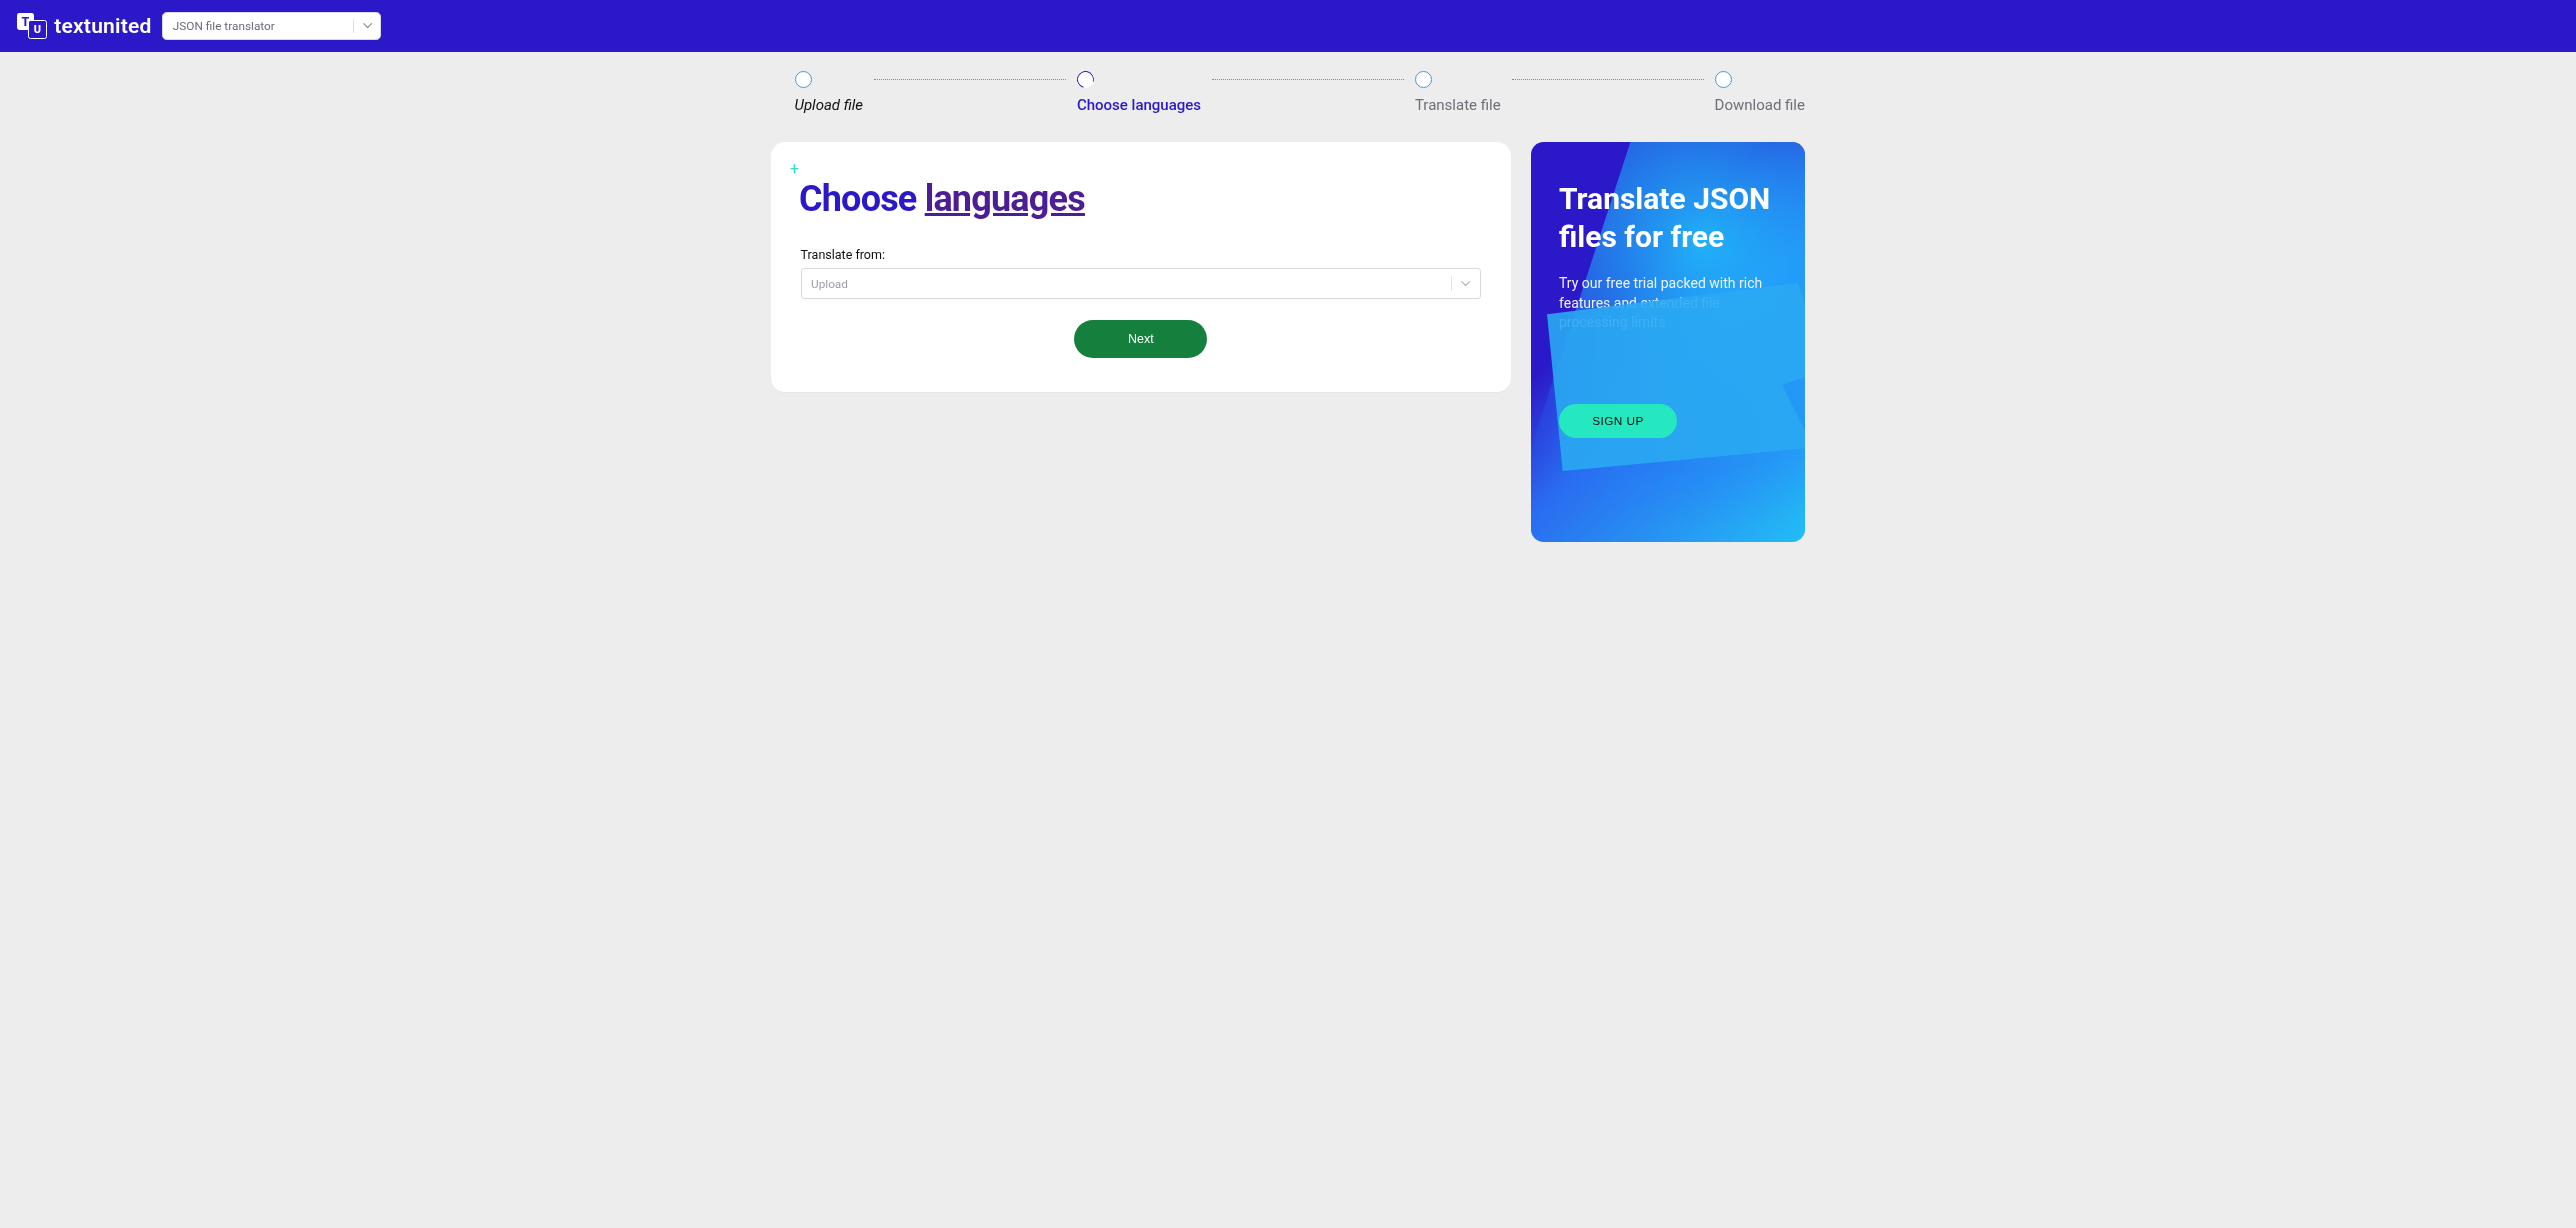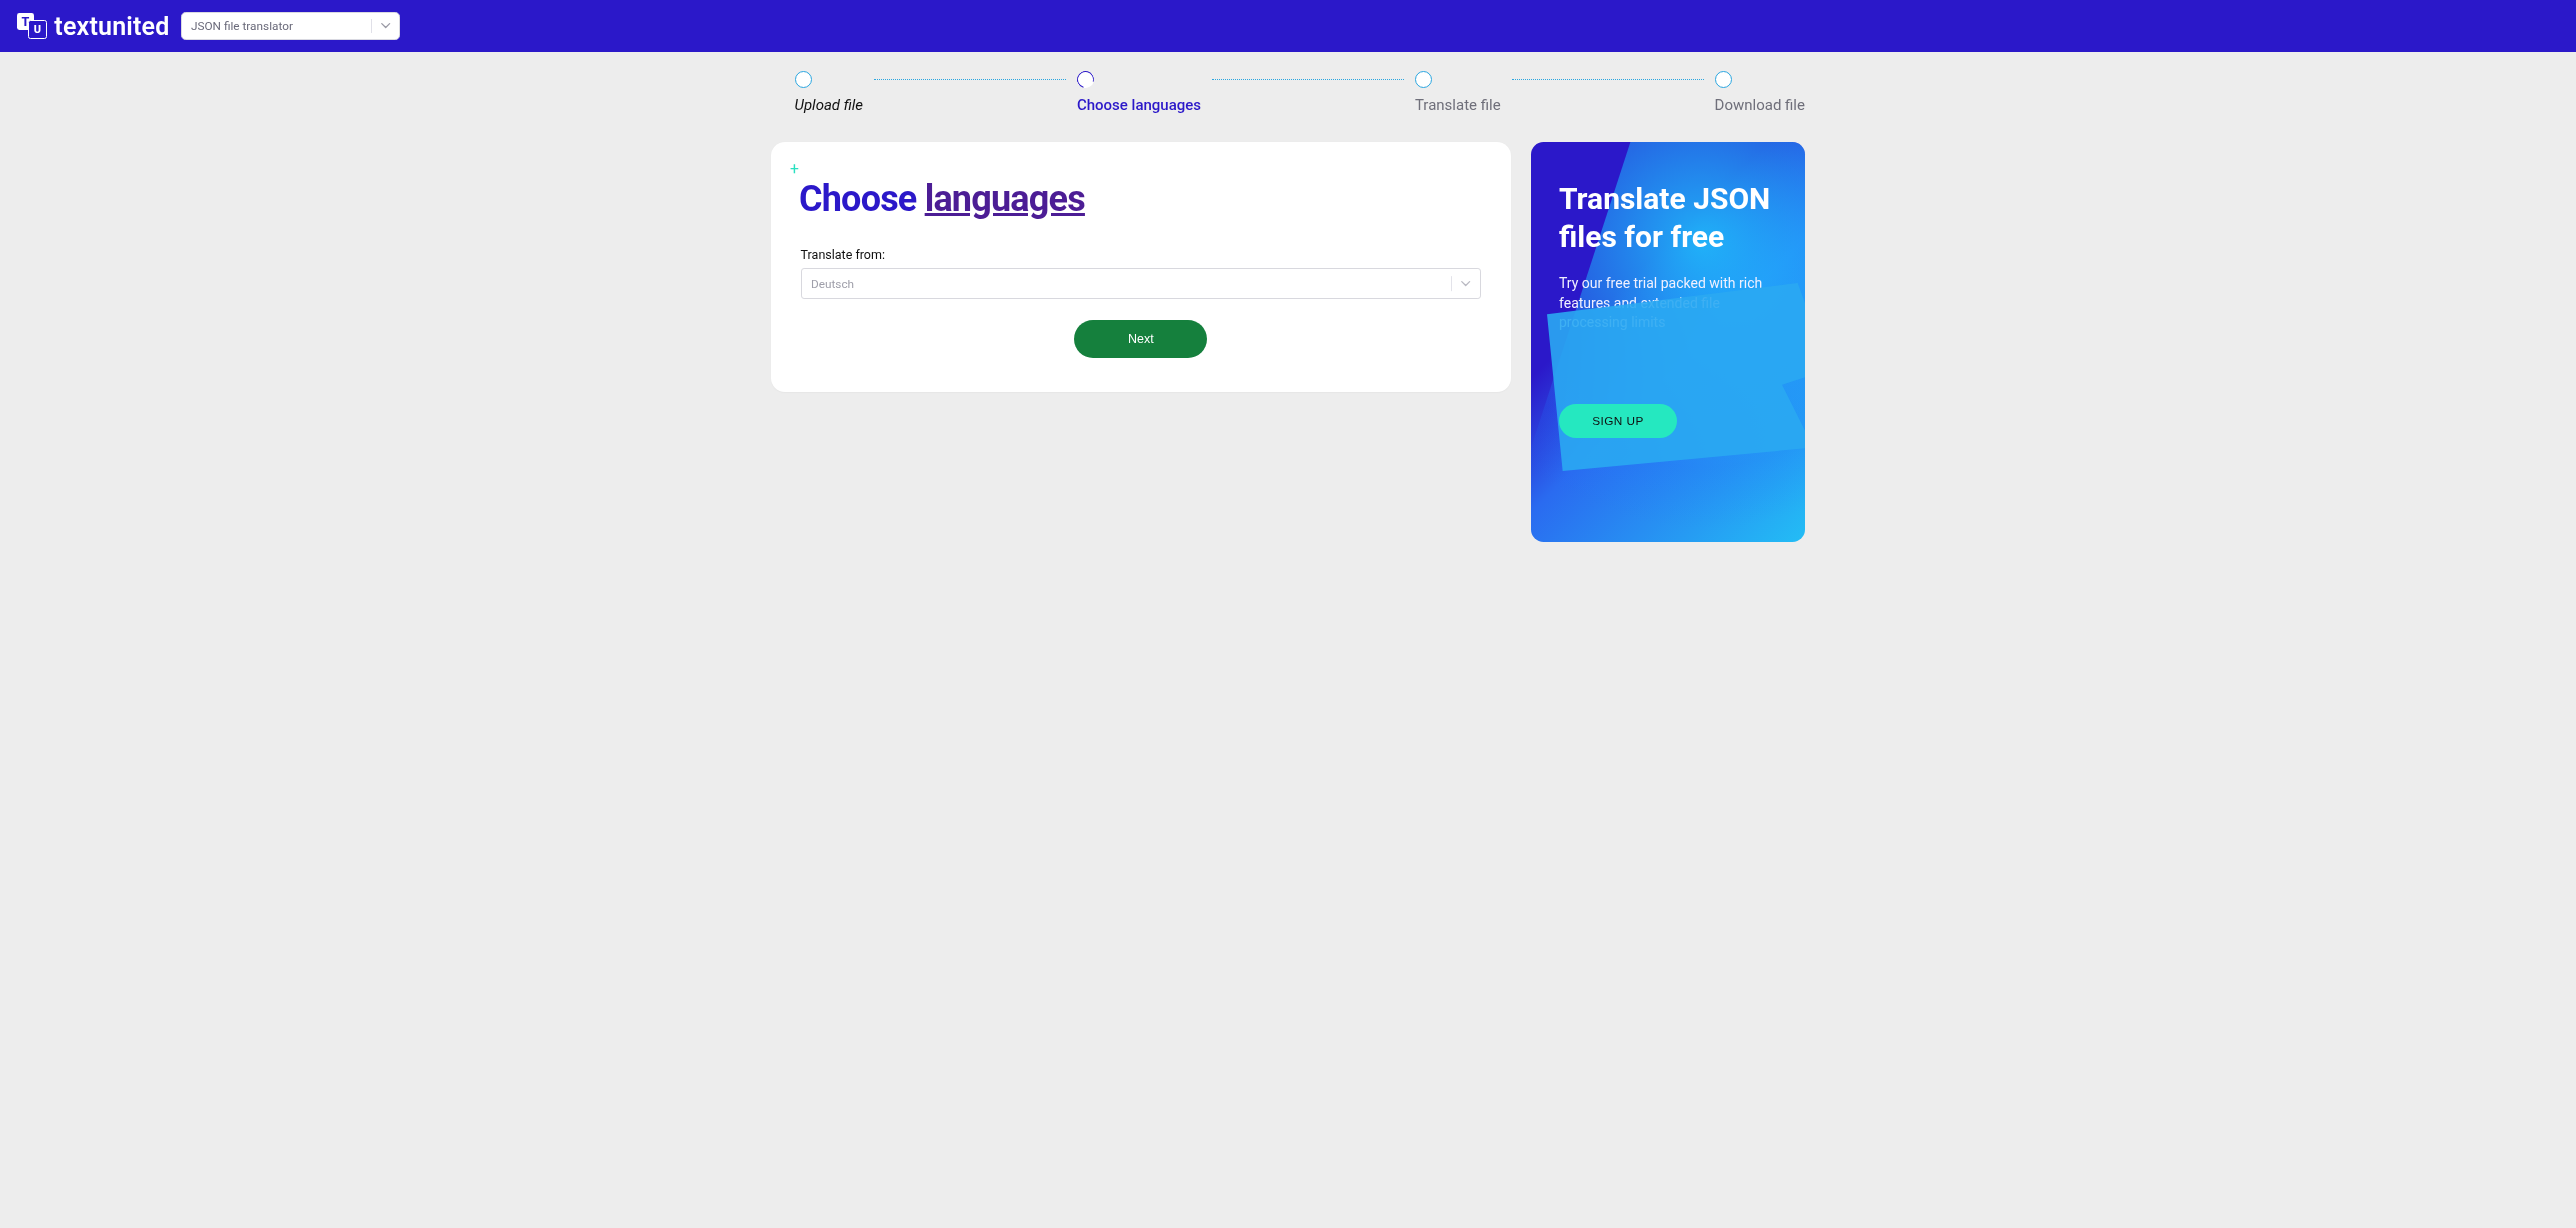--- a/index.html
+++ b/index.html
@@ -31,21 +31,21 @@
   }
   .logo-icon .u-box {
     position: absolute; left: 11px; top: 7.8px;
     width: 19px; height: 19px;
     border: 1.6px solid #fff; border-radius: 2.4px;
     color: #fff; font-weight: 800; font-size: 11px;
     display: flex; align-items: center; justify-content: center;
     background: #2b18c9;
   }
   .brand-text {
-    color: #fff; font-weight: 600; font-size: 25px; letter-spacing: 0.2px;
+    color: #fff; font-weight: 600; font-size: 21px; letter-spacing: 0.2px;
   }
   .header-select {
     background: #fff;
     border: 0.8px solid #d9d9e1;
     border-radius: 4.7px;
     height: 28px;
     display: flex;
     align-items: center;
     padding: 0 9.4px;
     gap: 86px;
@@ -270,21 +270,21 @@
   <div class="card">
     <div class="plus-deco">+</div>
     <h1>
       <span class="accent">Choose</span>
       <span class="rest">languages</span>
     </h1>
 
     <div class="field">
       <span class="field-label">Translate from:</span>
       <div class="select">
-        <span class="value">Deutsch</span>
+        <span class="value">Upload</span>
         <span class="divider"></span>
         <span class="chev">
           <svg width="9.4" height="6.3" viewBox="0 0 12 8">
               <path d="M1 1l5 5 5-5" stroke="#b9b9c2" stroke-width="1.6" fill="none" stroke-linecap="round"></path>
             </svg>
         </span>
       </div>
     </div>
 
 

